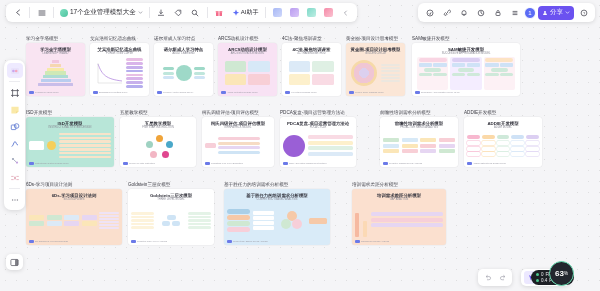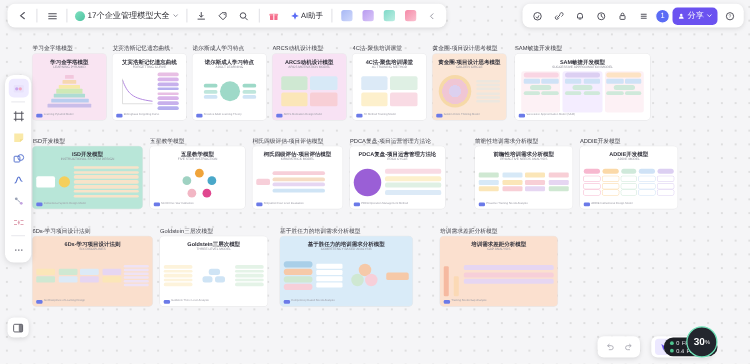--- a/index.html
+++ b/index.html
@@ -896,18 +896,18 @@
         <span>0</span>
         <span>FPS</span>
       </div>
       <div class="perf-row">
         <span class="perf-dot"></span>
         <span>0.4</span>
         <span>FPS</span>
       </div>
     </div>
     <div class="perf-ring">
-      <b>30</b>
+      <b>63</b>
         <span>%</span>
     </div>
   </div>
 
 </div>
 
 </body></html>

